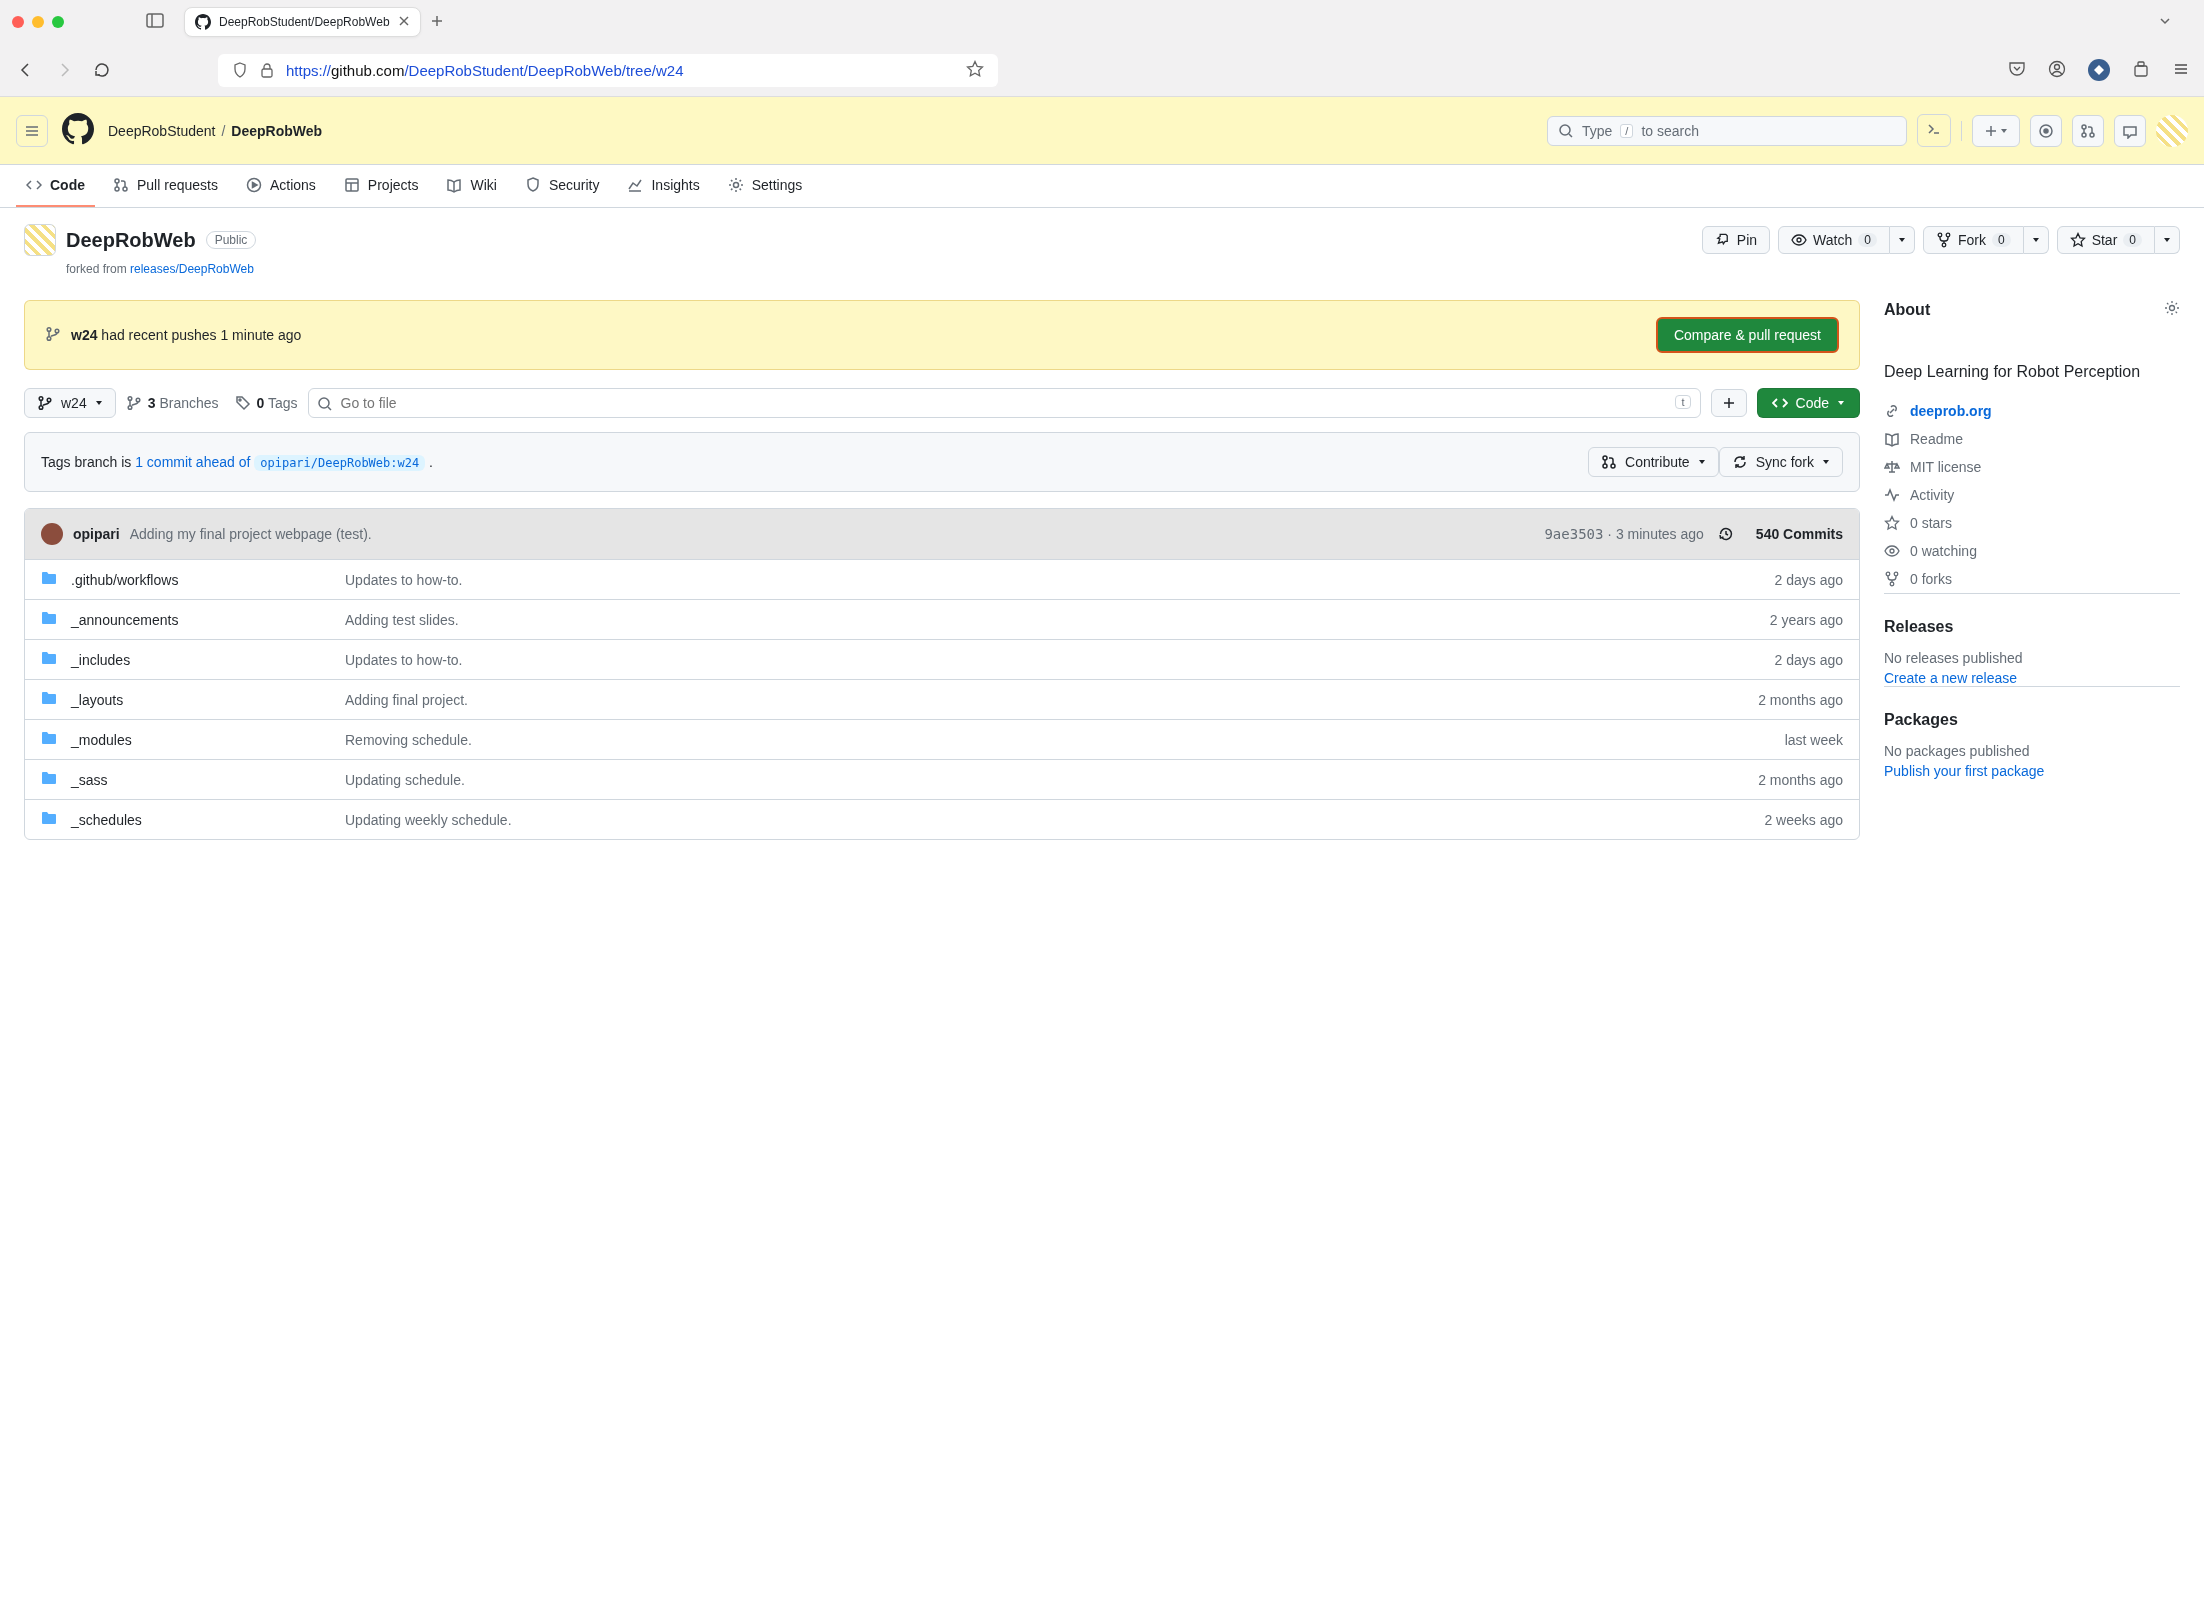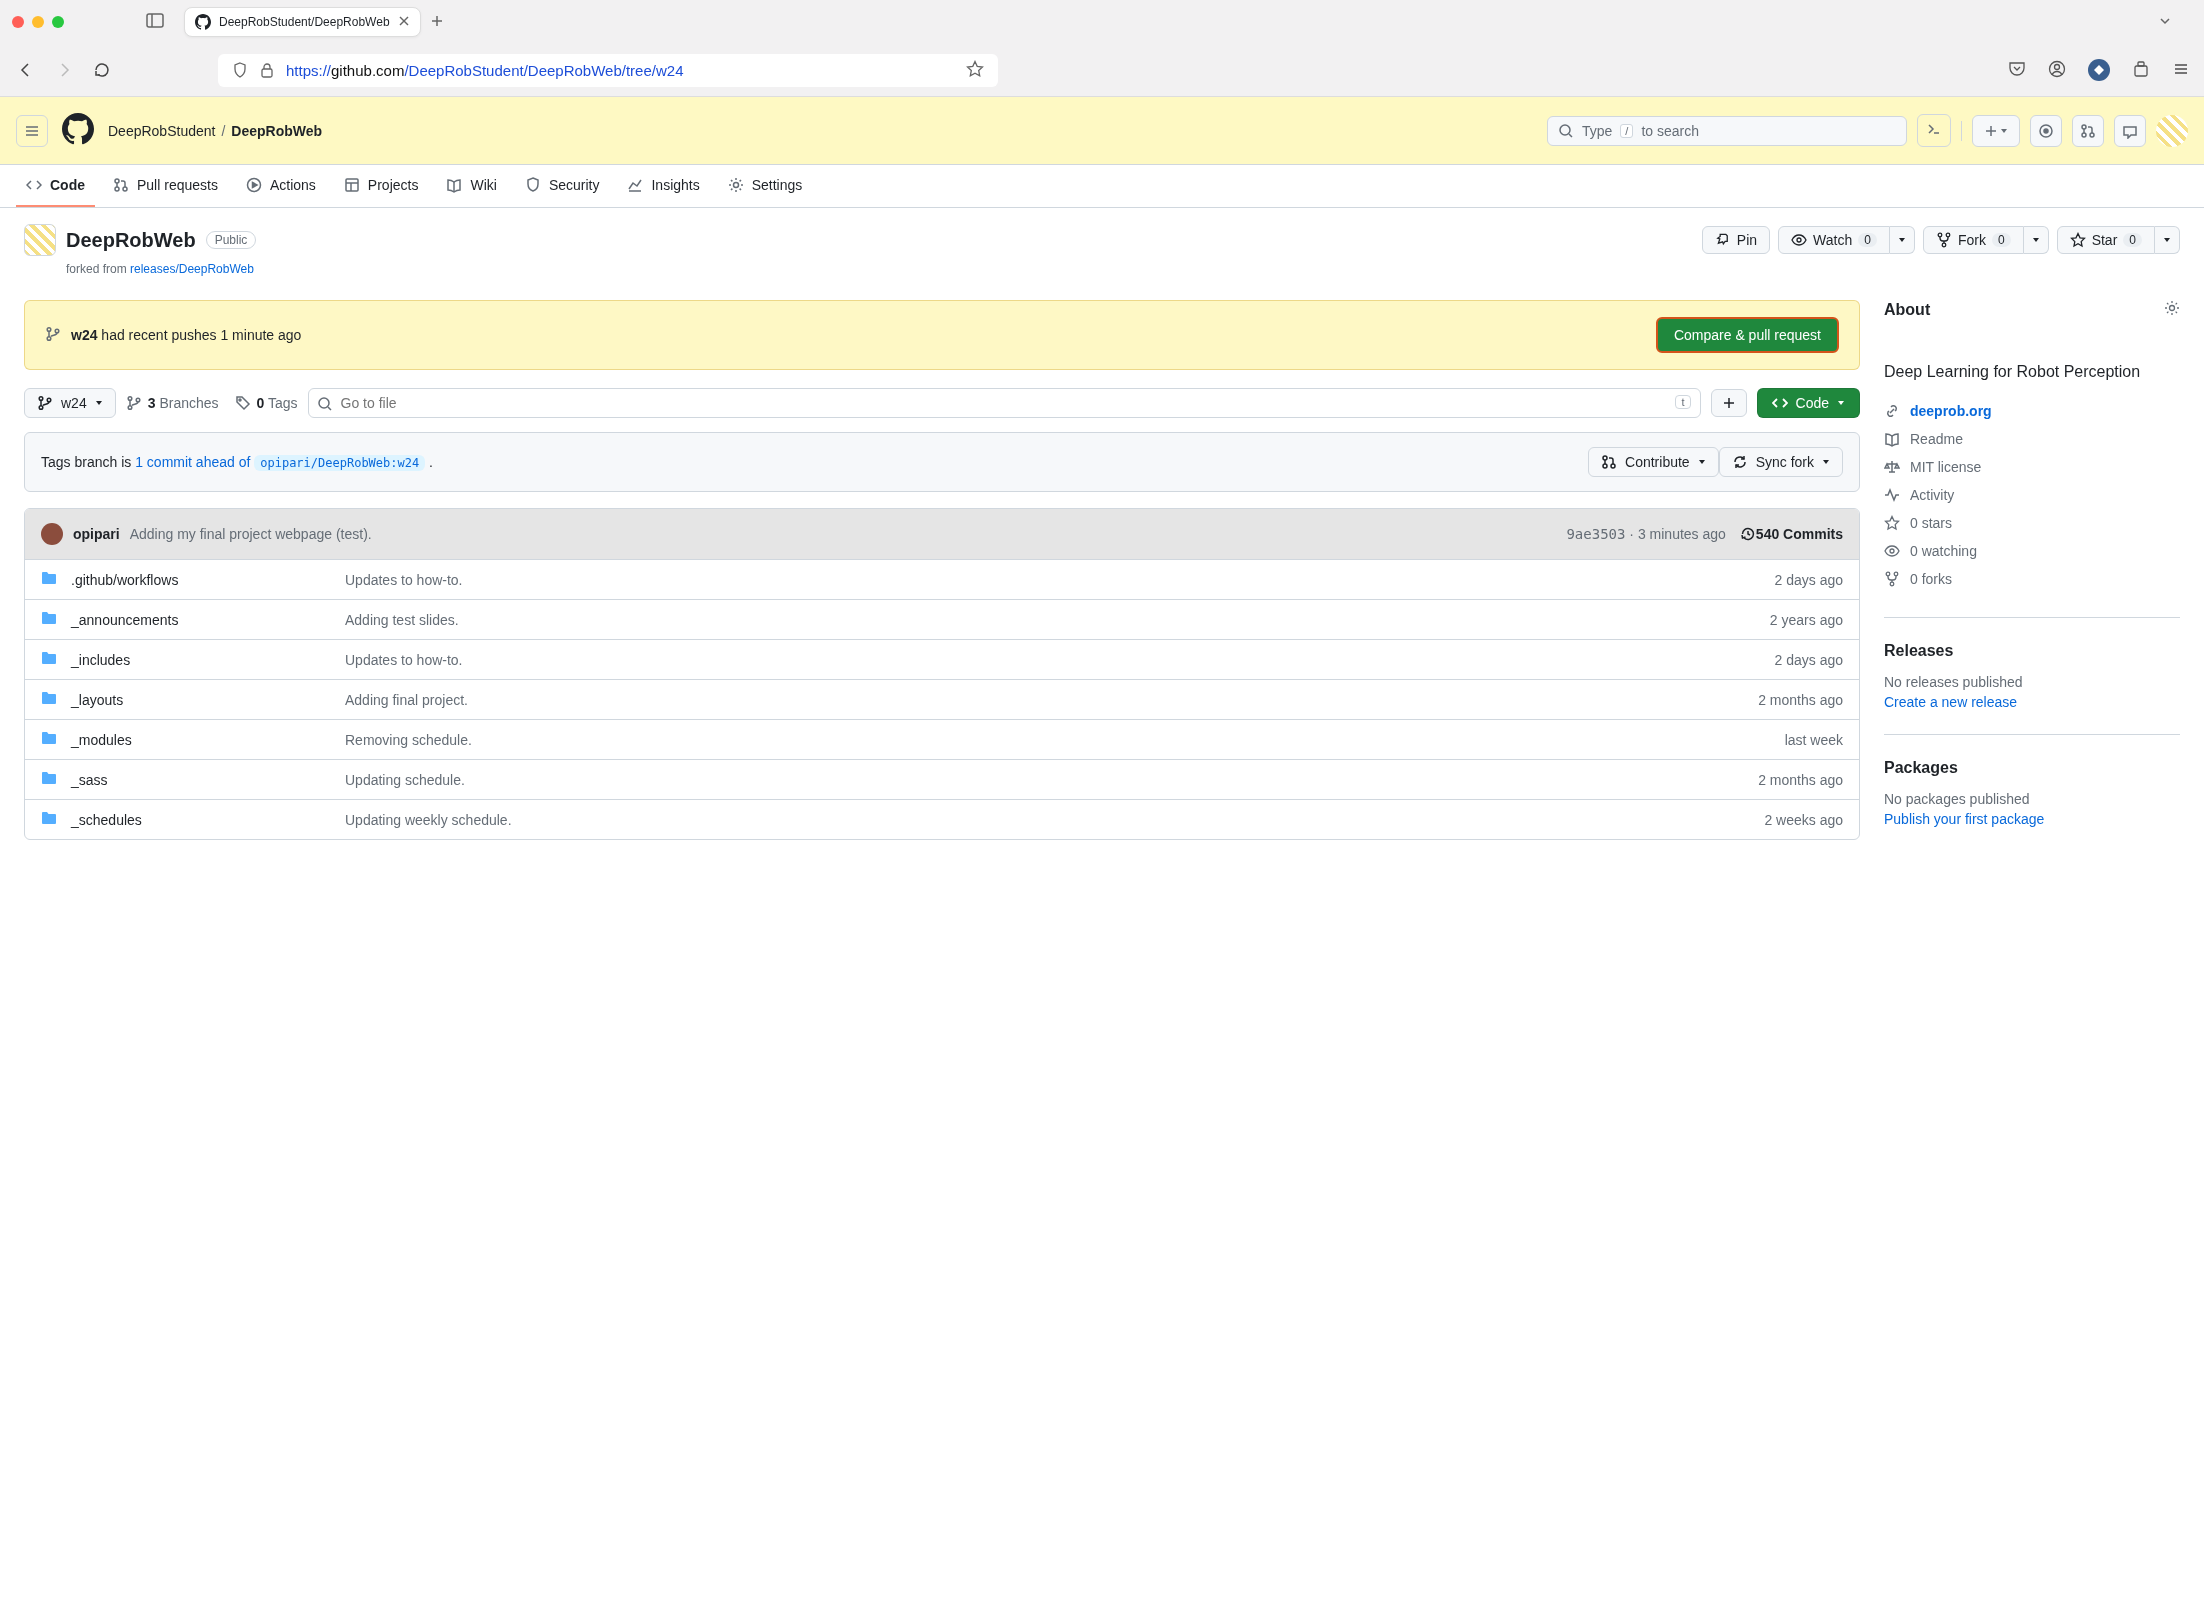--- a/index.html
+++ b/index.html
@@ -105,30 +105,30 @@
 .compare-actions { margin-left: auto; display: flex; }
 
 
 .file-list { border: 1px solid #d0d7de; border-radius: 6px; overflow: hidden; }
 .commit-header { display: flex; align-items: center; gap: 10px; padding: 14px 16px; background: #e5e5e5; border-bottom: 1px solid #d0d7de; }
 .commit-avatar { width: 22px; height: 22px; border-radius: 50%; background: #8b4d3d; }
 .commit-author { font-weight: 600; }
 .commit-msg { color: #656d76; }
 .commit-meta { margin-left: auto; display: flex; align-items: center; gap: 14px; color: #656d76; font-size: 14px; }
 .commit-meta .sha { font-family: ui-monospace, monospace; color: #656d76; }
-.commits-link { display: flex; align-items: center; gap: 0; color: #1f2328; font-weight: 600; }
+.commits-link { display: flex; align-items: center; gap: 22px; color: #1f2328; font-weight: 600; }
 .file-row { display: flex; align-items: center; padding: 10px 16px; border-bottom: 1px solid #d0d7de; gap: 14px; }
 .file-row:last-child { border-bottom: none; }
 .folder-ico { color: #54aeff; }
 .file-name { width: 260px; cursor: pointer; }
 .file-commit-msg { flex: 1; color: #656d76; cursor: pointer; }
 .file-age { color: #656d76; text-align: right; }
 
 
-.sidebar-section { margin-bottom: 24px; padding-bottom: 24px; border-bottom: 1px solid #d0d7de; }
+.sidebar-section { margin-bottom: 24px; border-bottom: 1px solid #d0d7de; }
 .sidebar-section:last-child { border-bottom: none; }
 .sidebar-header { display: flex; align-items: center; margin-bottom: 14px; }
 .sidebar-h2 { font-size: 16px; font-weight: 600; }
 .sidebar-gear { margin-left: auto; color: #656d76; cursor: pointer; }
 .about-desc { font-size: 16px; margin-bottom: 16px; margin-top: 44px; }
 .sidebar-link-row { display: flex; align-items: center; gap: 10px; padding: 6px 0; color: #656d76; font-size: 14px; }
 .sidebar-link-row a { color: #0969da; font-weight: 600; text-decoration: none; }
 .sidebar-link-row .txt { cursor: pointer; }
 .sidebar-subtext { font-size: 14px; color: #656d76; margin-bottom: 4px; }
 .sidebar-action-link { color: #0969da; font-size: 14px; text-decoration: none; }

